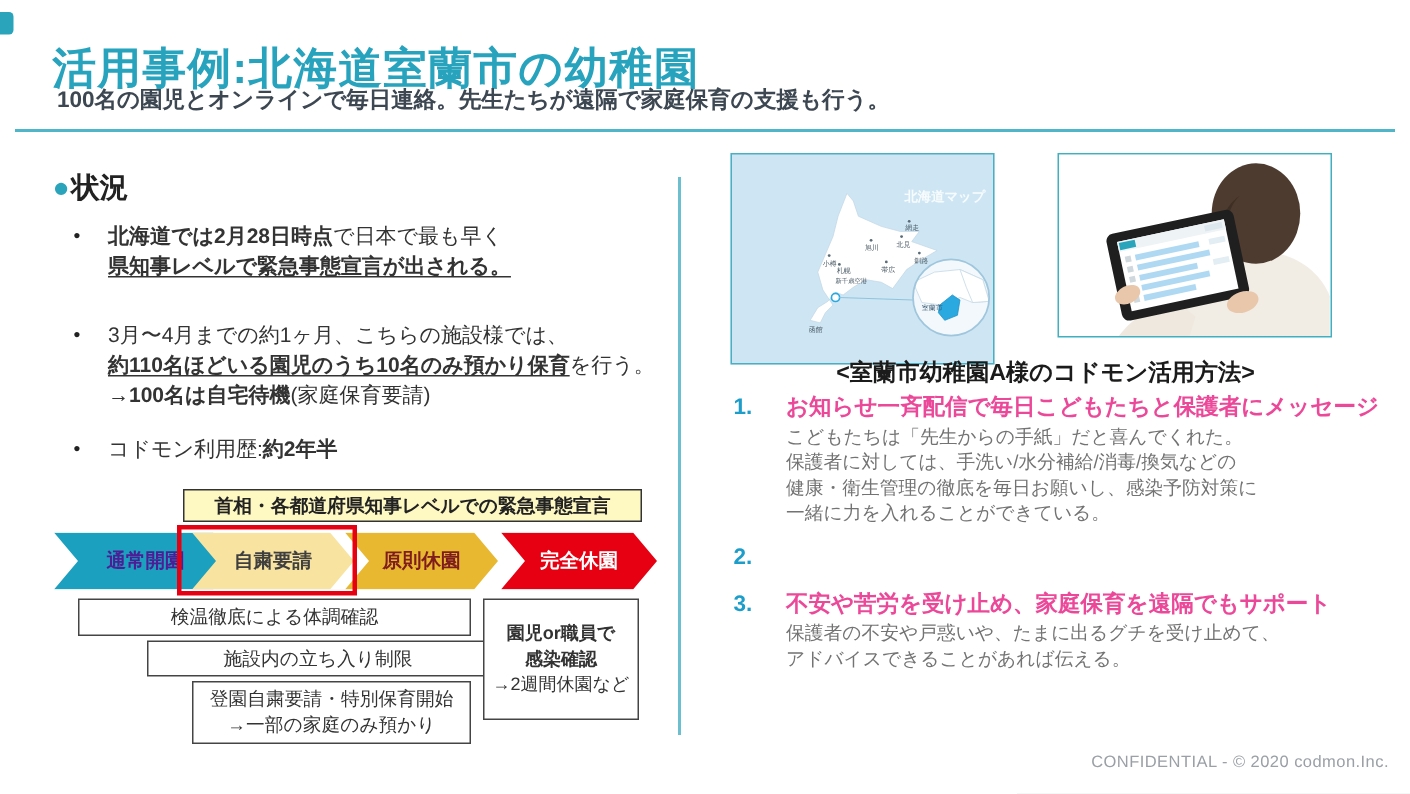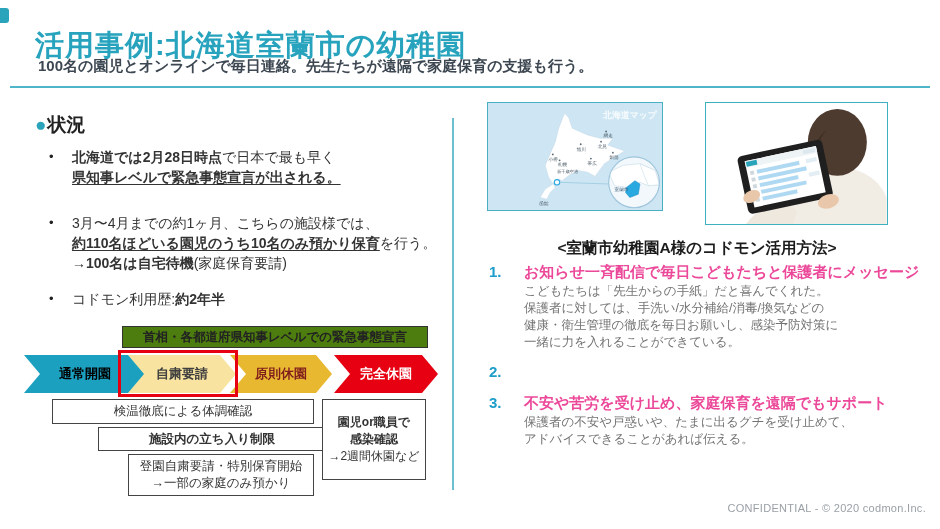--- a/index.html
+++ b/index.html
@@ -22,42 +22,42 @@
   .situation-heading .dot { color: #29a4ba; margin-right: 1px; }
   .bullet { display: flex; margin-top: 16px; font-size: 14px; color: #333; line-height: 20px; }
   .bullet.first { margin-top: 9px; }
   .bullet.gap { margin-top: 26px; }
   .bullet .mark { width: 37px; padding-left: 14px; font-size: 13px; color: #222; }
   .b { font-weight: 700; }
   .u { text-decoration: underline; text-underline-offset: 2px; }
 
   
   .banner { position: absolute; left: 122px; top: 326px; width: 306px; height: 22px;
-    background: #4d7c0f; border: 1px solid #333; font-size: 12.5px; font-weight: 600; color: #222;
+    background: #fef9c3; border: 1px solid #333; font-size: 12.5px; font-weight: 600; color: #222;
     display: flex; align-items: center; justify-content: center; }
   .chevron { position: absolute; top: 355px; height: 38px; line-height: 38px; text-align: center;
     font-size: 13px; font-weight: 700;
     clip-path: polygon(0 0, calc(100% - 16px) 0, 100% 50%, calc(100% - 16px) 100%, 0 100%, 16px 50%); }
-  .chev-1 { left: 24px;  width: 122px; background: #1ba0c0; color: #000000; text-align: center; }
+  .chev-1 { left: 36px;  width: 122px; background: #1ba0c0; color: #4c1d95; text-align: center; }
   .chev-2 { left: 128px; width: 108px; background: #f8e4a0; color: #3f3f3f; }
   .chev-3 { left: 230px; width: 102px; background: #e9b831; color: #7f1d1d; }
   .chev-4 { left: 334px; width: 104px; background: #e60012; color: #ffffff; }
   .stage-highlight { position: absolute; left: 118px; top: 350px; width: 120px; height: 47px;
     border: 3px solid #e60012; background: transparent; pointer-events: none; z-index: 5; }
   .measure { position: absolute; background: #fff; border: 1px solid #444; color: #333;
     font-size: 12.5px; display: flex; align-items: center; justify-content: center; text-align: center; }
   .measure-1 { left: 52px;  top: 399px; width: 262px; height: 25px; }
-  .measure-2 { left: 98px;  top: 427px; width: 228px; height: 24px; font-weight: bold; }
+  .measure-2 { left: 98px;  top: 427px; width: 228px; height: 24px; }
   .measure-3 { left: 128px; top: 454px; width: 186px; height: 42px; line-height: 17px; }
   .side-box { left: 322px; top: 399px; width: 104px; height: 81px; flex-direction: column; line-height: 17px; font-size: 12px; }
   .side-box .bold-part { font-weight: 700; }
   .prewrap { white-space: pre-line; }
 
   
-  .map-figure { position: absolute; left: 487px; top: 102px; width: 176px; height: 109px;
+  .map-figure { position: absolute; left: 487px; top: 102px; width: 176px; height: 141px;
     background: #cee6f3; border: 1.5px solid #49afc3; padding-left: 25px; }
   .photo-figure { position: absolute; left: 705px; top: 102px; width: 183px; height: 123px;
     background: #ffffff; border: 1.5px solid #3fb0c0; overflow: hidden; }
   .map-figure svg, .photo-figure svg { display: block; width: 100%; height: 100%; }
 
   
   .usage-heading { position: absolute; left: 462px; top: 238px; width: 470px; text-align: center;
     font-size: 15.5px; font-weight: 700; color: #1b1b1b; }
   .usage-list { position: absolute; left: 487px; top: 262px; width: 448px; }
   .usage-item { display: flex; margin-bottom: 11px; }

